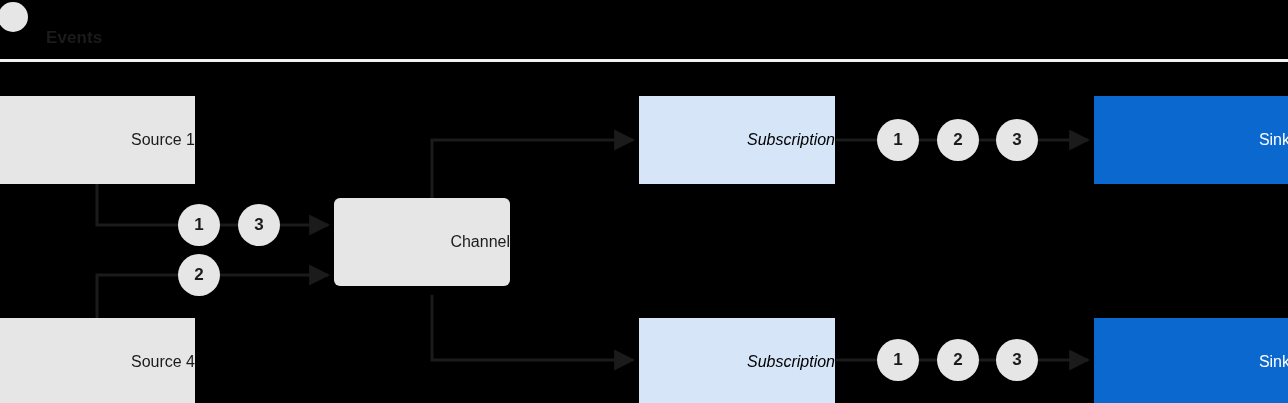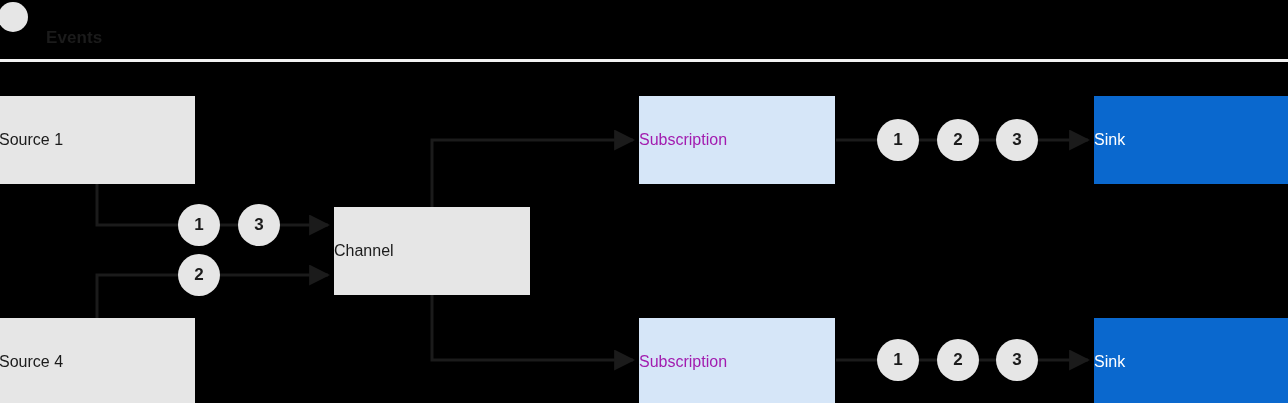--- a/index.html
+++ b/index.html
@@ -52,26 +52,26 @@
     height: 3px;
     background: #f2f2f2;
   }
 
   
   .node {
     position: absolute;
     box-sizing: border-box;
     display: flex;
     align-items: center;
-    justify-content: flex-start;
+    justify-content: flex-end;
     font-size: 16px;
     line-height: 1.2;
   }
   .node-gray   { background: #e6e6e6; color: #1b1b1b; }
-  .node-blue   { background: #d6e6f8; color: #a21caf; }
+  .node-blue   { background: #d6e6f8; color: #000000; font-style: italic; }
   .node-strong { background: #0a68ce; color: #ffffff; }
 
   
   .wires {
     position: absolute;
     left: 0;
     top: 0;
     width: 1288px;
     height: 403px;
     pointer-events: none;
@@ -125,21 +125,21 @@
   </svg>
 
   <div class="node node-gray" style="left:-1px;top:96px;width:196px;height:88px;">
     <span>Source 1</span>
   </div>
 
   <div class="node node-gray" style="left:-1px;top:318px;width:196px;height:88px;">
     <span>Source 4</span>
   </div>
 
-  <div class="node node-gray" style="left:334px;top:207px;width:196px;height:88px;">
+  <div class="node node-gray" style="left:334px;top:198px;width:176px;height:88px;border-radius:6px;">
     <span>Channel</span>
   </div>
 
   <div class="node node-blue" style="left:639px;top:96px;width:196px;height:88px;">
     <span>Subscription</span>
   </div>
 
   <div class="node node-blue" style="left:639px;top:318px;width:196px;height:88px;">
     <span>Subscription</span>
   </div>

